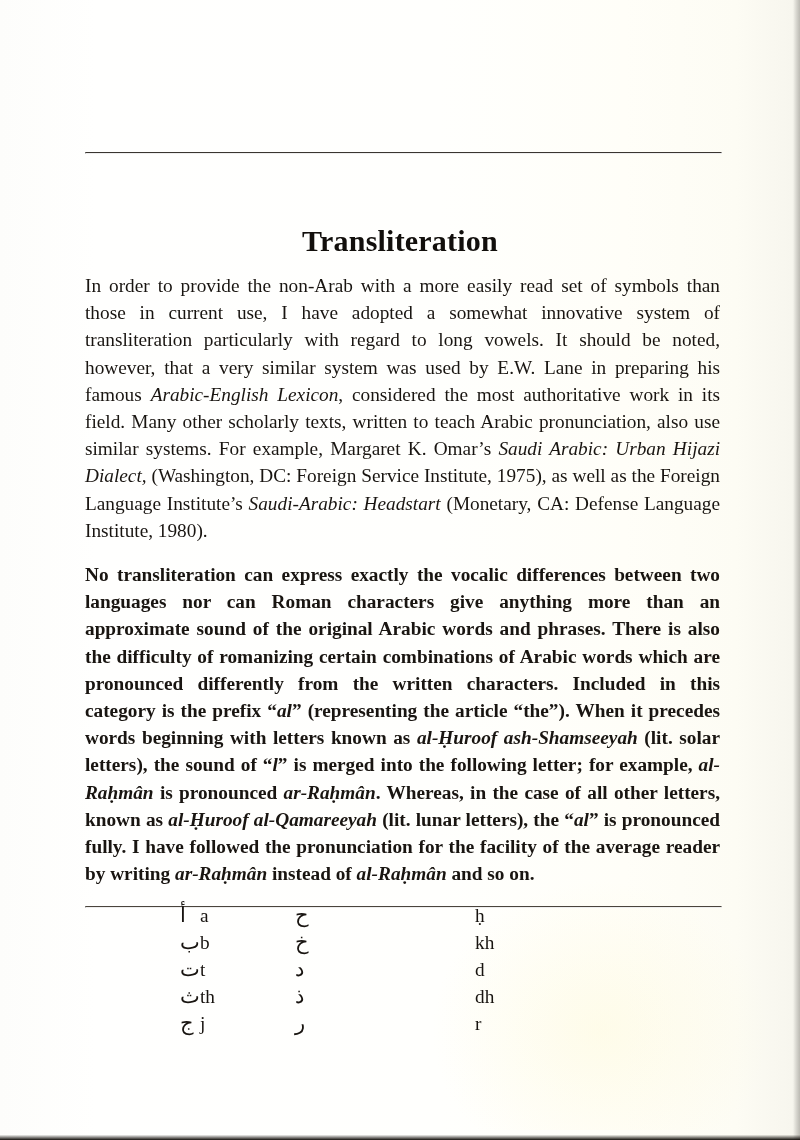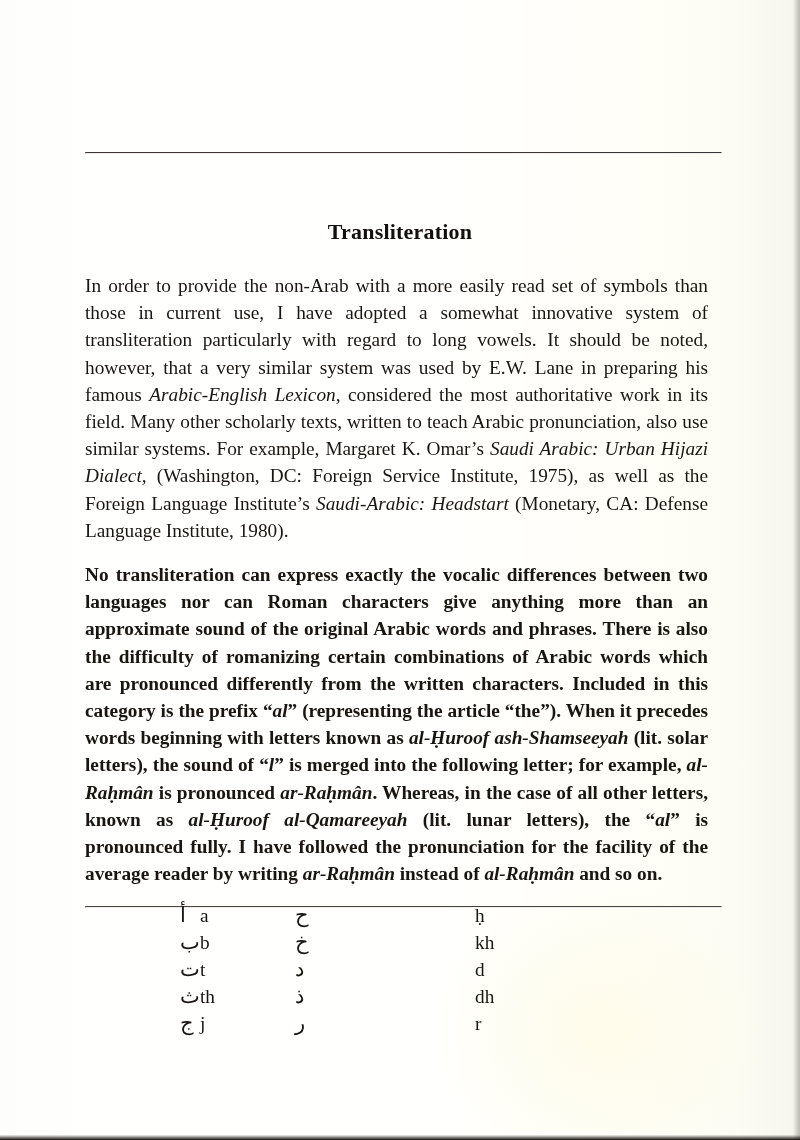--- a/index.html
+++ b/index.html
@@ -67,35 +67,35 @@
   }
   .rule-top { top: 144px; }
   .rule-table { top: 898px; border-top-color: #4a443c; }
 
   .title {
     position: absolute;
     left: 0;
     top: 204px;
     width: 800px;
     text-align: center;
-    font-size: 22px;
+    font-size: 30px;
     font-weight: bold;
     letter-spacing: 0.2px;
     color: #120f0c;
   }
 
   .body-block {
     position: absolute;
     left: 85px;
     top: 272px;
     width: 635px;
   }
 
   p.para {
-    margin: 0 12px 17px 0;
+    margin: 0 0 17px 0;
     font-size: 19.3px;
     line-height: 27.2px;
     text-align: justify;
     text-justify: inter-word;
     color: #191511;
   }
   p.para:last-child { margin-bottom: 0; font-weight: bold; }
 
   i, em { font-style: italic; }
 

